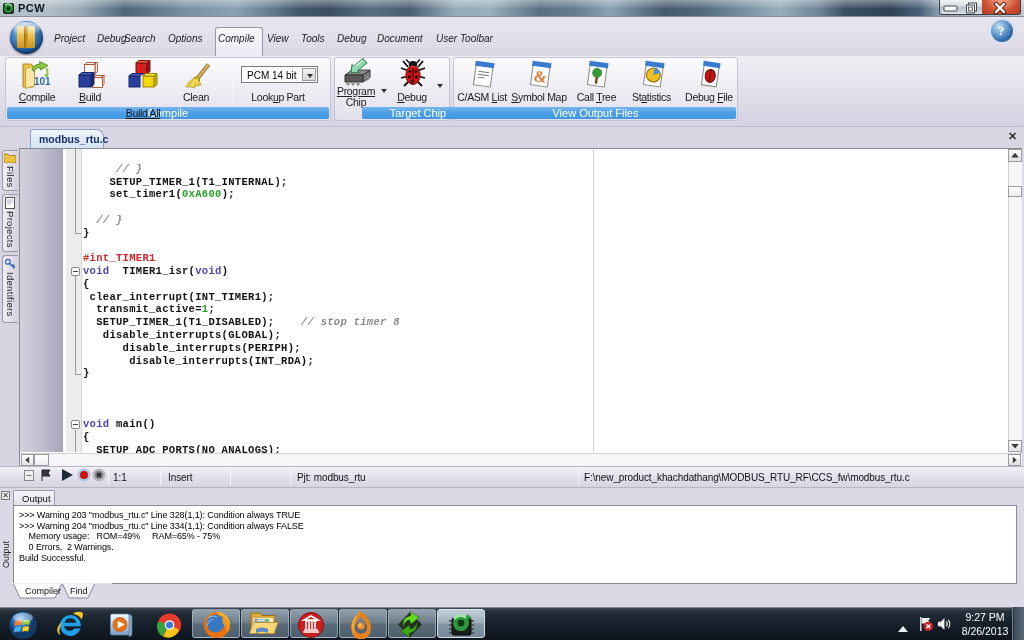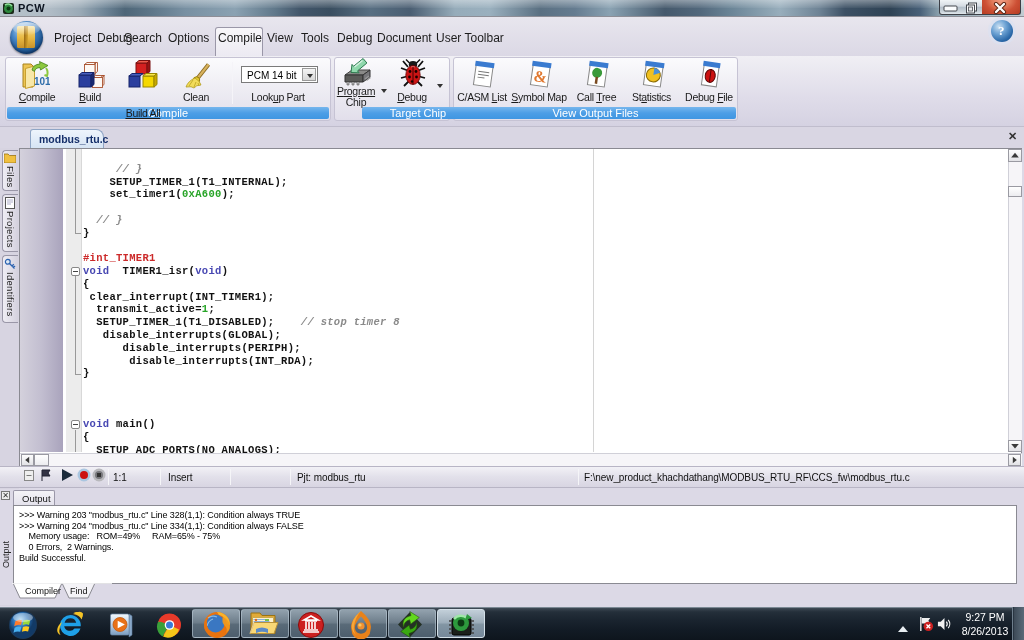--- a/index.html
+++ b/index.html
@@ -18,21 +18,21 @@
 background:radial-gradient(ellipse at 50% 0%,#f2a088 0%,#e07858 35%,#cd5035 60%,#b43c22 100%);}
 
 #menurow{left:0;top:17px;width:1024px;height:39px;background:linear-gradient(to bottom,#e8e6ee,#dbd8e5);}
 #biglogo{left:10px;top:21px;width:33px;height:33px;border-radius:50%;
 background:radial-gradient(circle at 38% 28%,#b8d8f0 0%,#4a88c8 35%,#1c548f 70%,#0e3158 100%);
 box-shadow:0 1px 2px rgba(0,0,0,.45), inset 0 -2px 3px rgba(0,0,30,.35);}
 #biglogo .folder{position:absolute;left:7px;top:5px;width:18px;height:22px;
 background:linear-gradient(to bottom,#f8e090 0%,#e8b842 55%,#c8912a 100%);border-radius:1.5px;}
 #biglogo .folder2{position:absolute;left:14px;top:5px;width:4px;height:22px;background:linear-gradient(to right,#9a6a14,#d8a62e);}
 #biglogo .gl{position:absolute;left:3px;top:1px;width:27px;height:13px;border-radius:50%;background:linear-gradient(to bottom,rgba(255,255,255,.7),rgba(255,255,255,.03));}
-.menuitem{top:33px;font-size:12px;line-height:11px;color:#1c1c1c;}
+.menuitem{top:33px;font-size:10px;line-height:11px;color:#1c1c1c;font-style:italic;}
 #cmptab{left:215px;top:27px;width:48px;height:29px;background:linear-gradient(to bottom,#f8f7fa,#eceaf2);
 border:1px solid #9a97a8;border-bottom:none;border-radius:3px 3px 0 0;}
 #helpicon{left:991px;top:20px;width:22px;height:22px;border-radius:50%;
 background:radial-gradient(circle at 35% 30%,#c9dff2 0%,#6ea3d4 35%,#2a68a8 70%,#1a4a80 100%);
 box-shadow:0 0 0 3px rgba(220,225,240,.8);}
 #helpicon span{position:absolute;left:7px;top:3px;color:#fff;font-weight:bold;font-size:13px;font-family:"Liberation Serif",serif;}
 
 #ribbon{left:0;top:56px;width:1024px;height:71px;background:linear-gradient(to bottom,#f0eff4 0%,#dfdce9 60%,#d5d2e2 100%);border-bottom:1px solid #c0bdcd;}
 .rsec{position:absolute;top:1px;height:64px;background:linear-gradient(to bottom,#fbfbfd 0%,#efeef4 45%,#e2dfeb 100%);border:1px solid #c6c3d4;border-radius:3px;}
 .bluebar{position:absolute;height:12px;border-radius:2px;background:linear-gradient(to bottom,#76b6ed 0%,#4d9ee6 50%,#3f96e2 100%);

